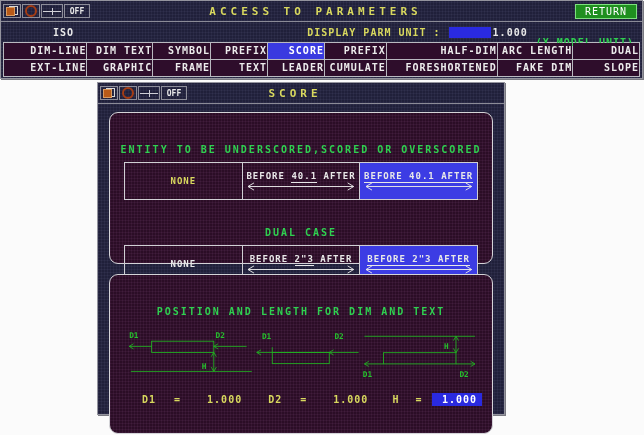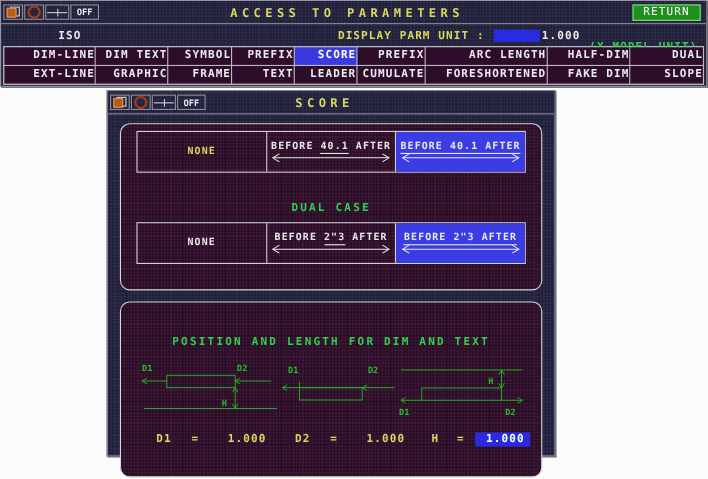--- a/index.html
+++ b/index.html
@@ -127,22 +127,22 @@
     <span class="green">(X MODEL UNIT)</span>
   </div>
 
   <div class="menu">
     <div class="mcell">DIM-LINE</div>
     <div class="mcell">DIM TEXT</div>
     <div class="mcell">SYMBOL</div>
     <div class="mcell">PREFIX</div>
     <div class="mcell sel">SCORE</div>
     <div class="mcell">PREFIX</div>
+    <div class="mcell">HALF-DIM</div>
     <div class="mcell">ARC LENGTH</div>
-    <div class="mcell">HALF-DIM</div>
     <div class="mcell">DUAL</div>
     <div class="mcell">EXT-LINE</div>
     <div class="mcell">GRAPHIC</div>
     <div class="mcell">FRAME</div>
     <div class="mcell">TEXT</div>
     <div class="mcell">LEADER</div>
     <div class="mcell">CUMULATE</div>
     <div class="mcell">FORESHORTENED</div>
     <div class="mcell">FAKE DIM</div>
     <div class="mcell">SLOPE</div>
@@ -165,20 +165,21 @@
       <div class="icon-cell off">
         <span>OFF</span>
       </div>
     </div>
     <div class="title yellow">SCORE</div>
   </div>
 
   <div class="score-body">
 
     <div class="roundbox entity-box">
+      <div class="heading green">ENTITY TO BE UNDERSCORED,SCORED OR OVERSCORED</div>
 
       <div class="opt-table">
         <div class="opt-cell">
           <span class="yellow opt-text">NONE</span>
         </div>
         <div class="opt-cell">
           <div class="opt-text white">
             <span>BEFORE</span>&nbsp;<span class="u">40.1</span>&nbsp;<span>AFTER</span>
           </div>
           <svg class="dbl-arrow" viewBox="0 0 110 10" preserveAspectRatio="none">

